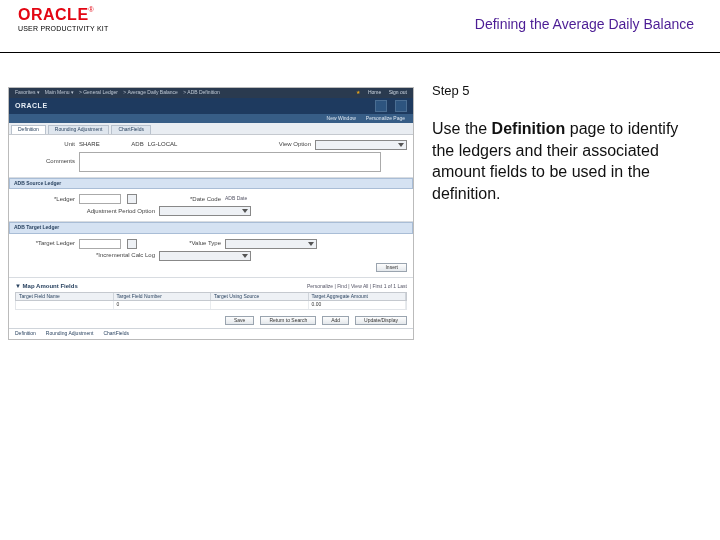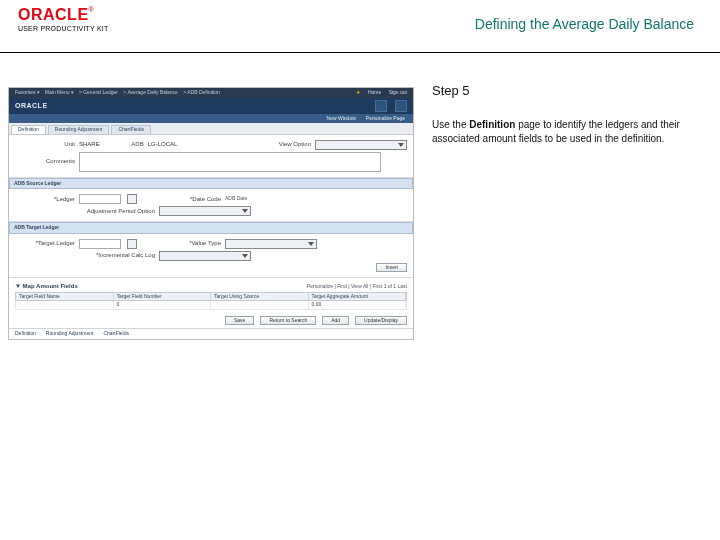--- a/index.html
+++ b/index.html
@@ -2,27 +2,27 @@
 <html><head>
 <meta charset="utf-8">
 <style>
   html,body{margin:0;padding:0;width:720px;height:540px;background:#fff;font-family:Arial,Helvetica,sans-serif;color:#111;overflow:hidden}
   
   .hdr{position:relative;height:52px;border-bottom:1px solid #000}
   .logo{position:absolute;left:18px;top:6px}
   .logo-oracle{font-family:Arial;font-weight:bold;font-size:16px;color:#e30613;letter-spacing:.5px}
   .logo-reg{font-size:7px;vertical-align:top;color:#e30613}
   .logo-sub{font-size:7px;color:#000;letter-spacing:.2px;margin-top:1px}
-  .title{position:absolute;right:26px;top:16px;font-size:14px;color:#0f766e}
+  .title{position:absolute;right:26px;top:16px;font-size:14px;color:#4c1d95}
   
   .cols{display:flex;height:488px}
   .left{width:420px;padding:34px 0 0 8px}
   .right{width:280px;padding:30px 18px 0 18px}
   .step{font-size:13px;margin-bottom:20px}
-  .desc{font-size:10px;line-height:1.35}
+  .desc{font-size:16px;line-height:1.35}
   
   .app{border:1px solid #bbb;font-size:6px;line-height:1.1;color:#333;background:#fff;width:404px}
   .app .bar1{background:#2a3a4f;color:#cfd8e3;display:flex;align-items:center;justify-content:space-between;padding:2px 6px;font-size:5px}
   .app .bar1 .crumb span{margin-right:4px;opacity:.9}
   .app .bar1 .acts span{margin-left:6px}
   .app .bar2{background:#1e3a5f;color:#e6edf5;display:flex;align-items:center;justify-content:space-between;height:16px;padding:0 6px}
   .app .bar2 .brand{font-weight:bold;letter-spacing:.5px;font-size:7px}
   .app .bar2 .ico{display:inline-flex;align-items:center;gap:8px}
   .app .bar2 .ico .glyph{width:10px;height:10px;background:#2d547f;border:1px solid #4a6d92}
   .app .bar3{background:#375d86;color:#dfe8f2;display:flex;justify-content:flex-end;gap:10px;padding:2px 8px;font-size:5px}

